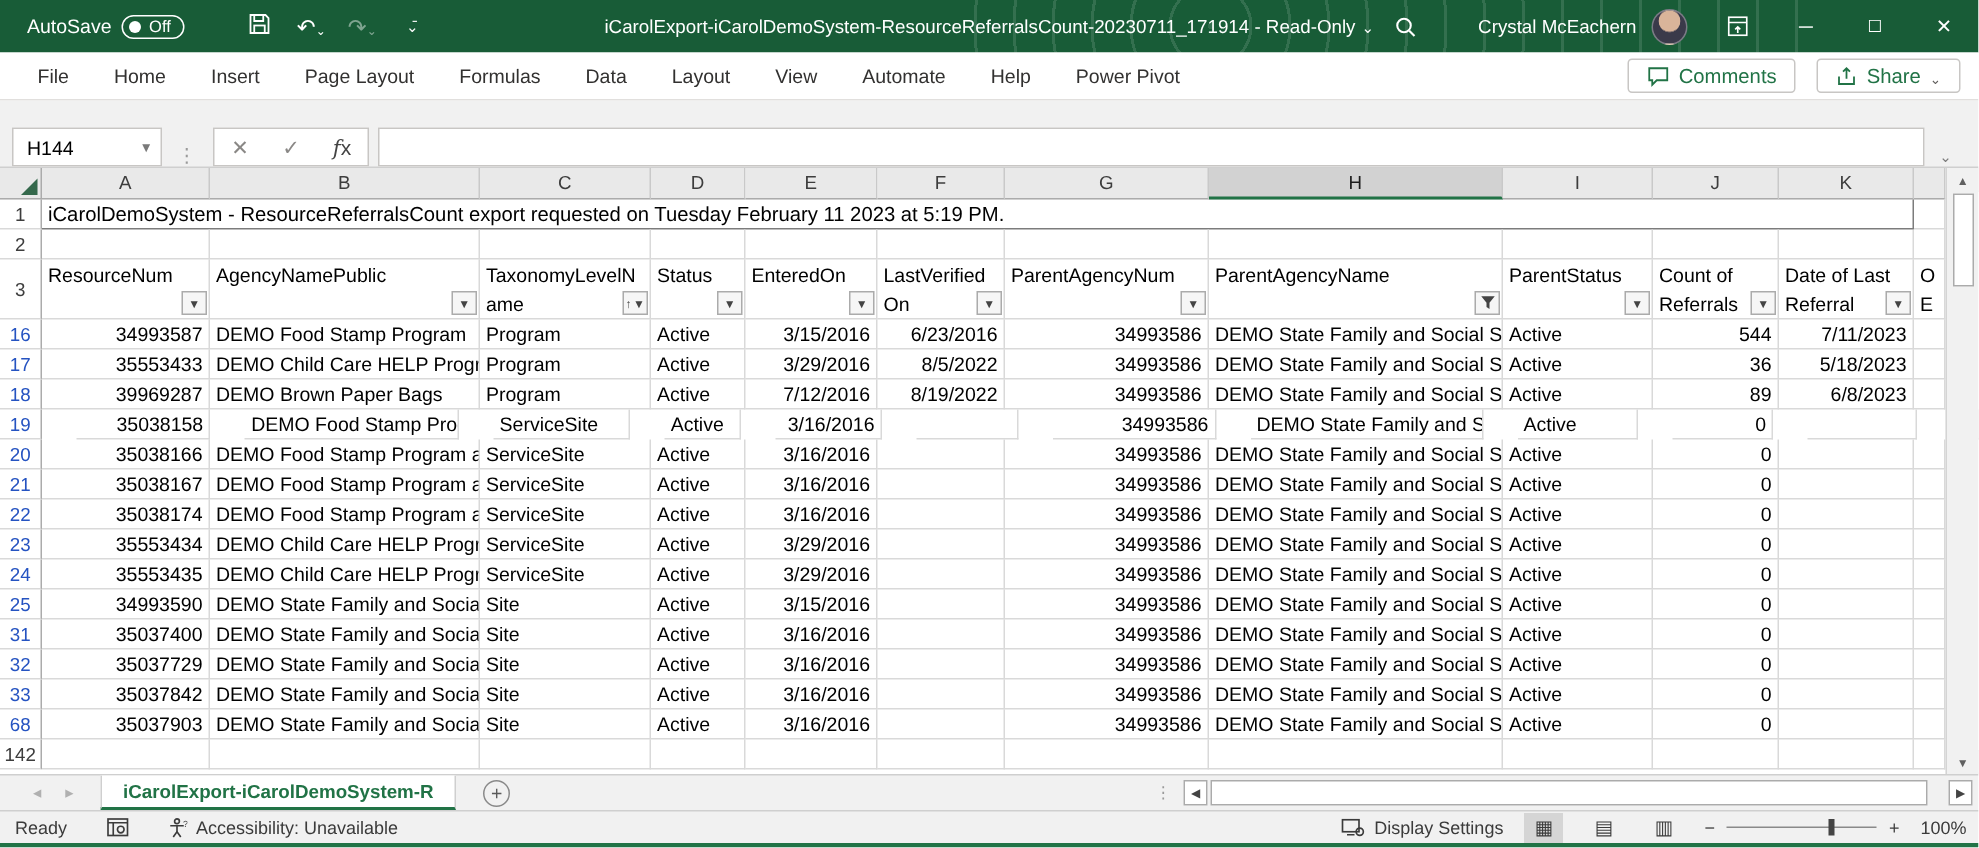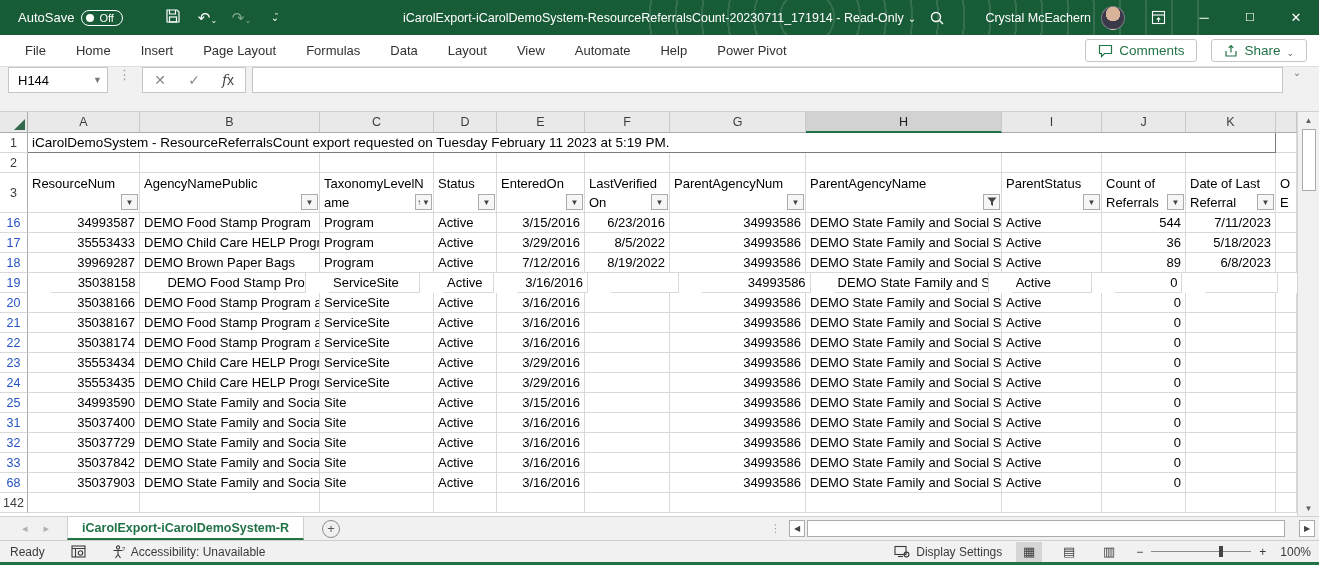--- a/index.html
+++ b/index.html
@@ -32,21 +32,21 @@
   .ribbon { height:32px; background:#fff; display:flex; align-items:center; position:relative;
     border-bottom:1px solid #e1dfdd; flex:0 0 auto; }
   .rtab { padding:0 15px; font-size:13px; color:#323130; line-height:31px; }
   .rtab:first-child { margin-left:10px; }
   .rb-right { position:absolute; right:12px; display:flex; gap:14px; align-items:center; }
   .pill-btn { display:flex; align-items:flex-end; gap:6px; border:1px solid #c8c6c4; border-radius:3px;
     padding:3px 12px; color:#217346; font-size:13.5px; background:#fff; }
   .pill-btn .chev { font-size:9px; color:#605e5c; }
 
   
-  .fbar { height:45px; background:#f1f1f1; display:flex; align-items:flex-start; padding:0 8px;
+  .fbar { height:45px; background:#f1f1f1; display:flex; align-items:flex-end; padding:0 8px;
     border-bottom:1px solid #cfcfcf; flex:0 0 auto; }
   .namebox { width:100px; height:26px; background:#fff; border:1px solid #c8c6c4; display:flex;
     align-items:center; font-size:13px; padding-left:9px; position:relative; }
   .namebox .nb-chev { position:absolute; right:5px; color:#7a7a7a; font-size:9px; }
   .vdots { color:#9a9a9a; margin:0 10px; font-size:13px; letter-spacing:1px; }
   .fx-group { height:26px; background:#fff; border:1px solid #c8c6c4; display:flex; align-items:center; }
   .fx-group span { width:34px; text-align:center; color:#8a8886; font-size:14px; }
   .fx-group .fx { color:#444; font-size:14px; }
   .fx-group .fx i { font-family:"DejaVu Serif", serif; }
   .finput { flex:1; height:26px; background:#fff; border:1px solid #c8c6c4; margin-left:6px; }

